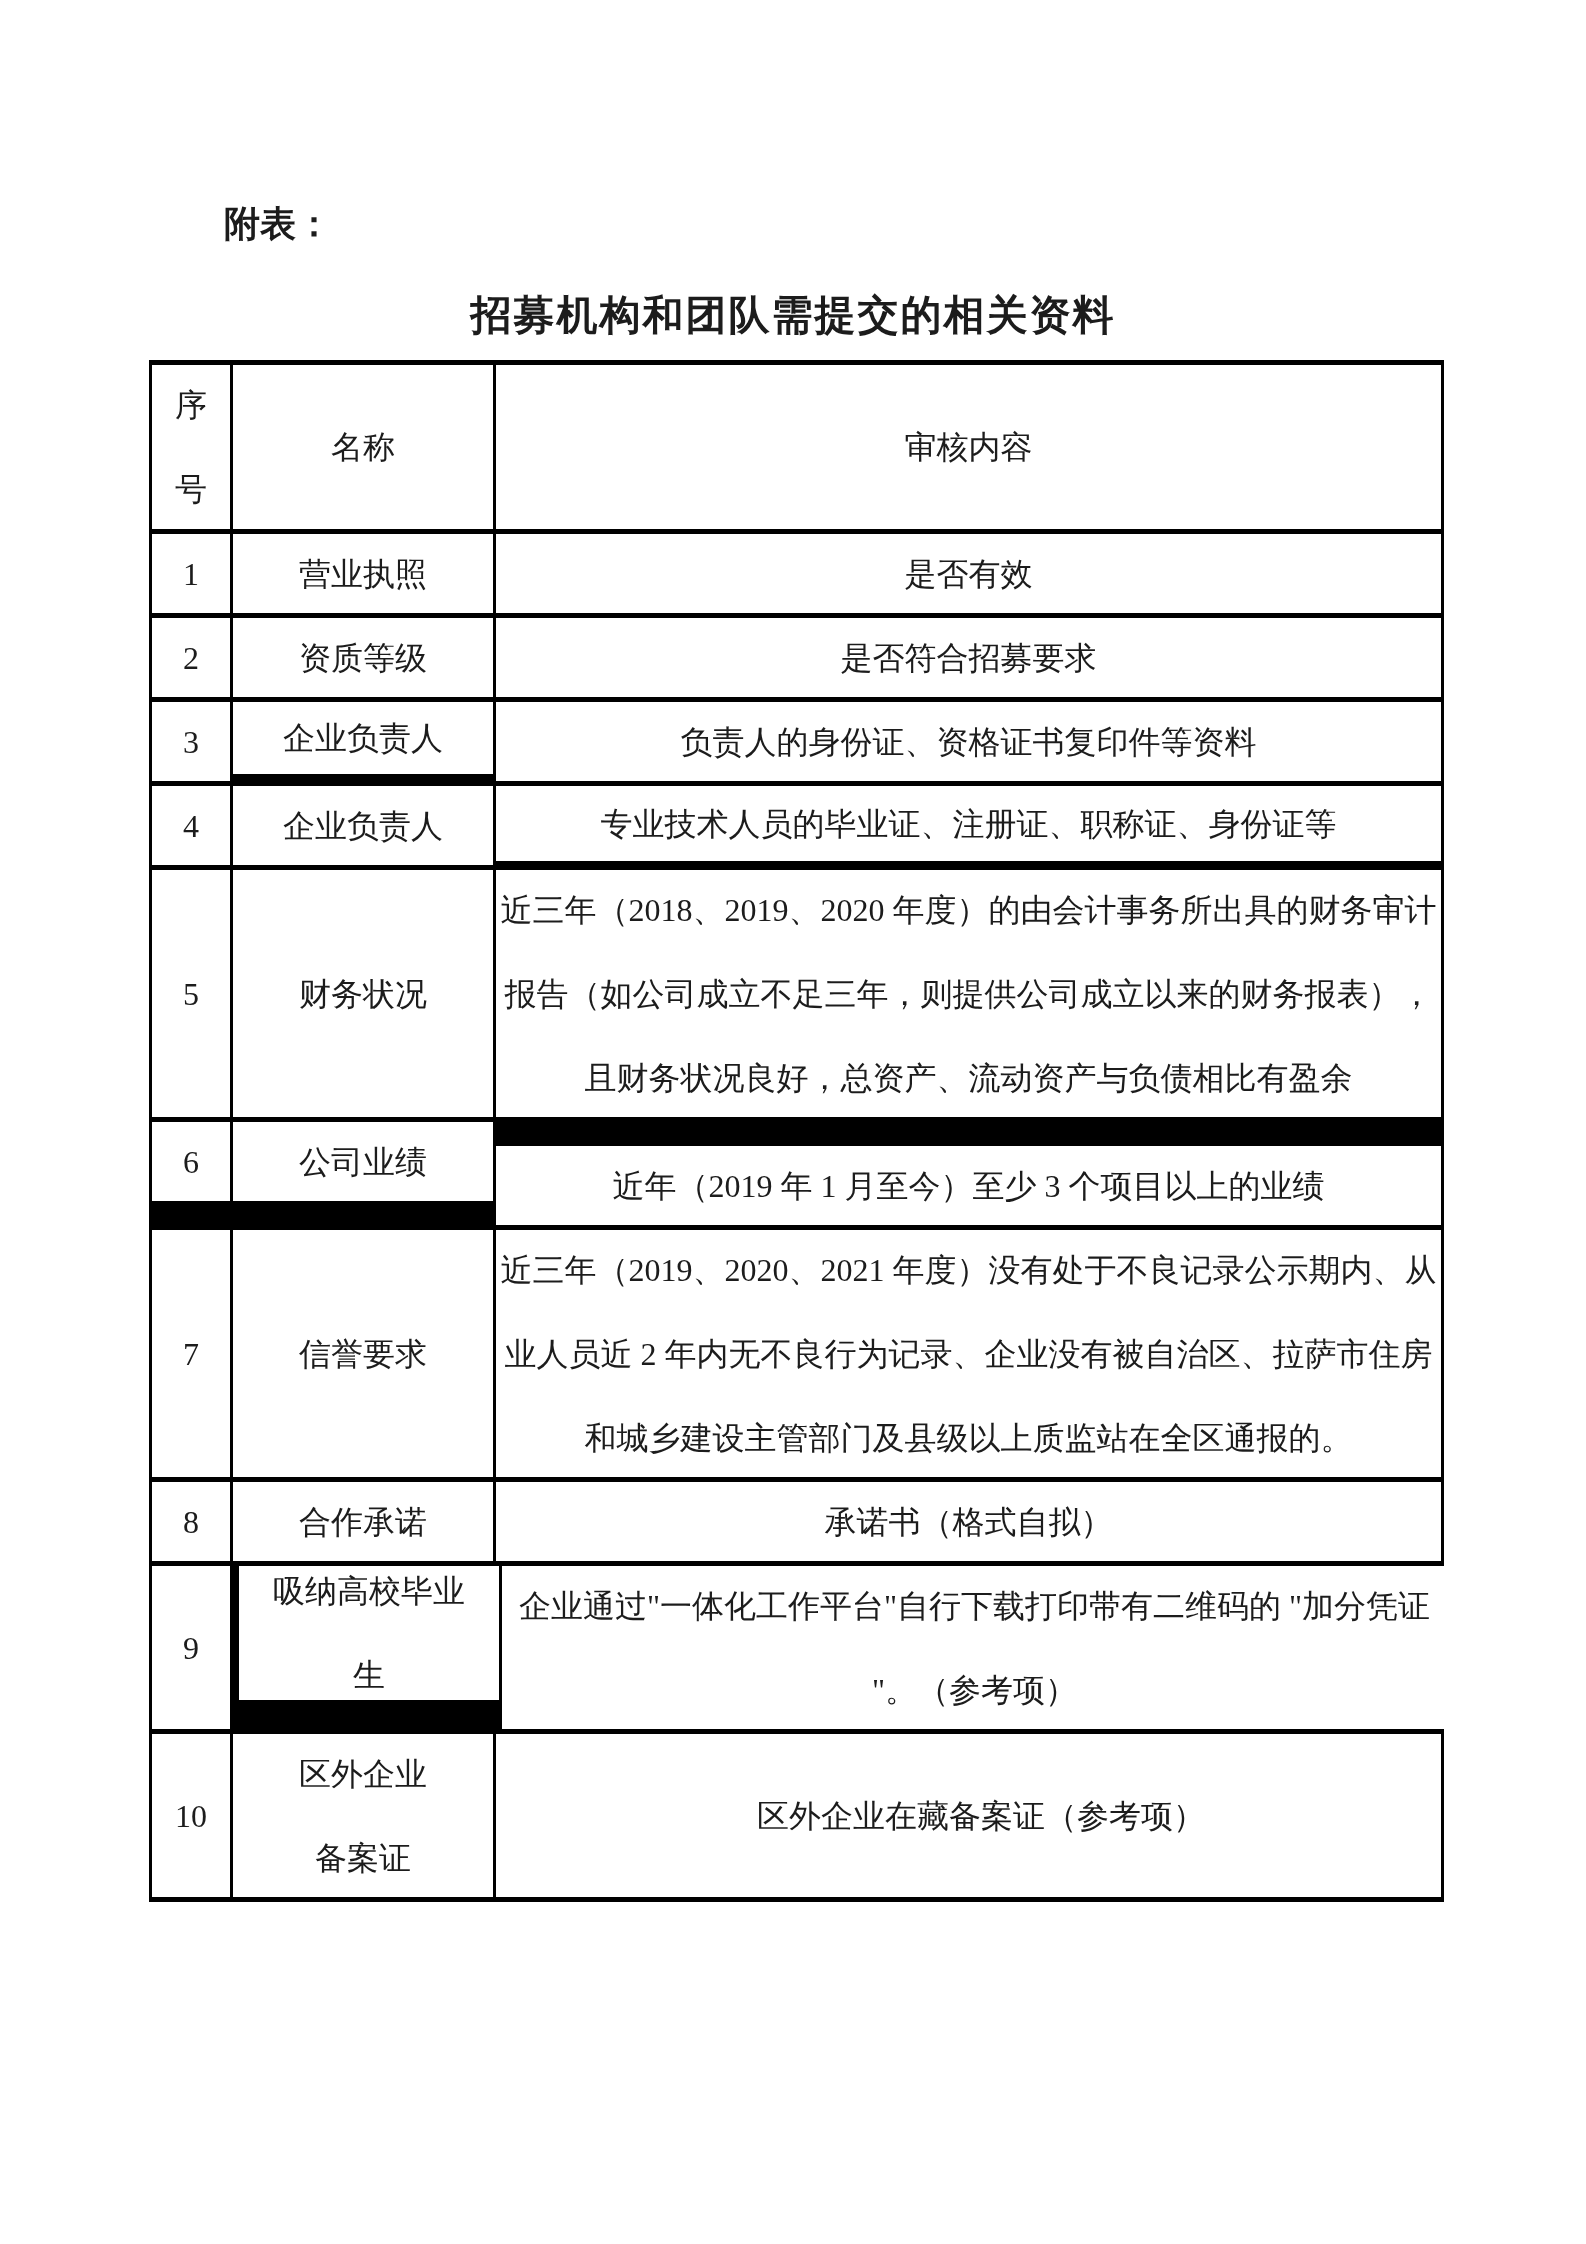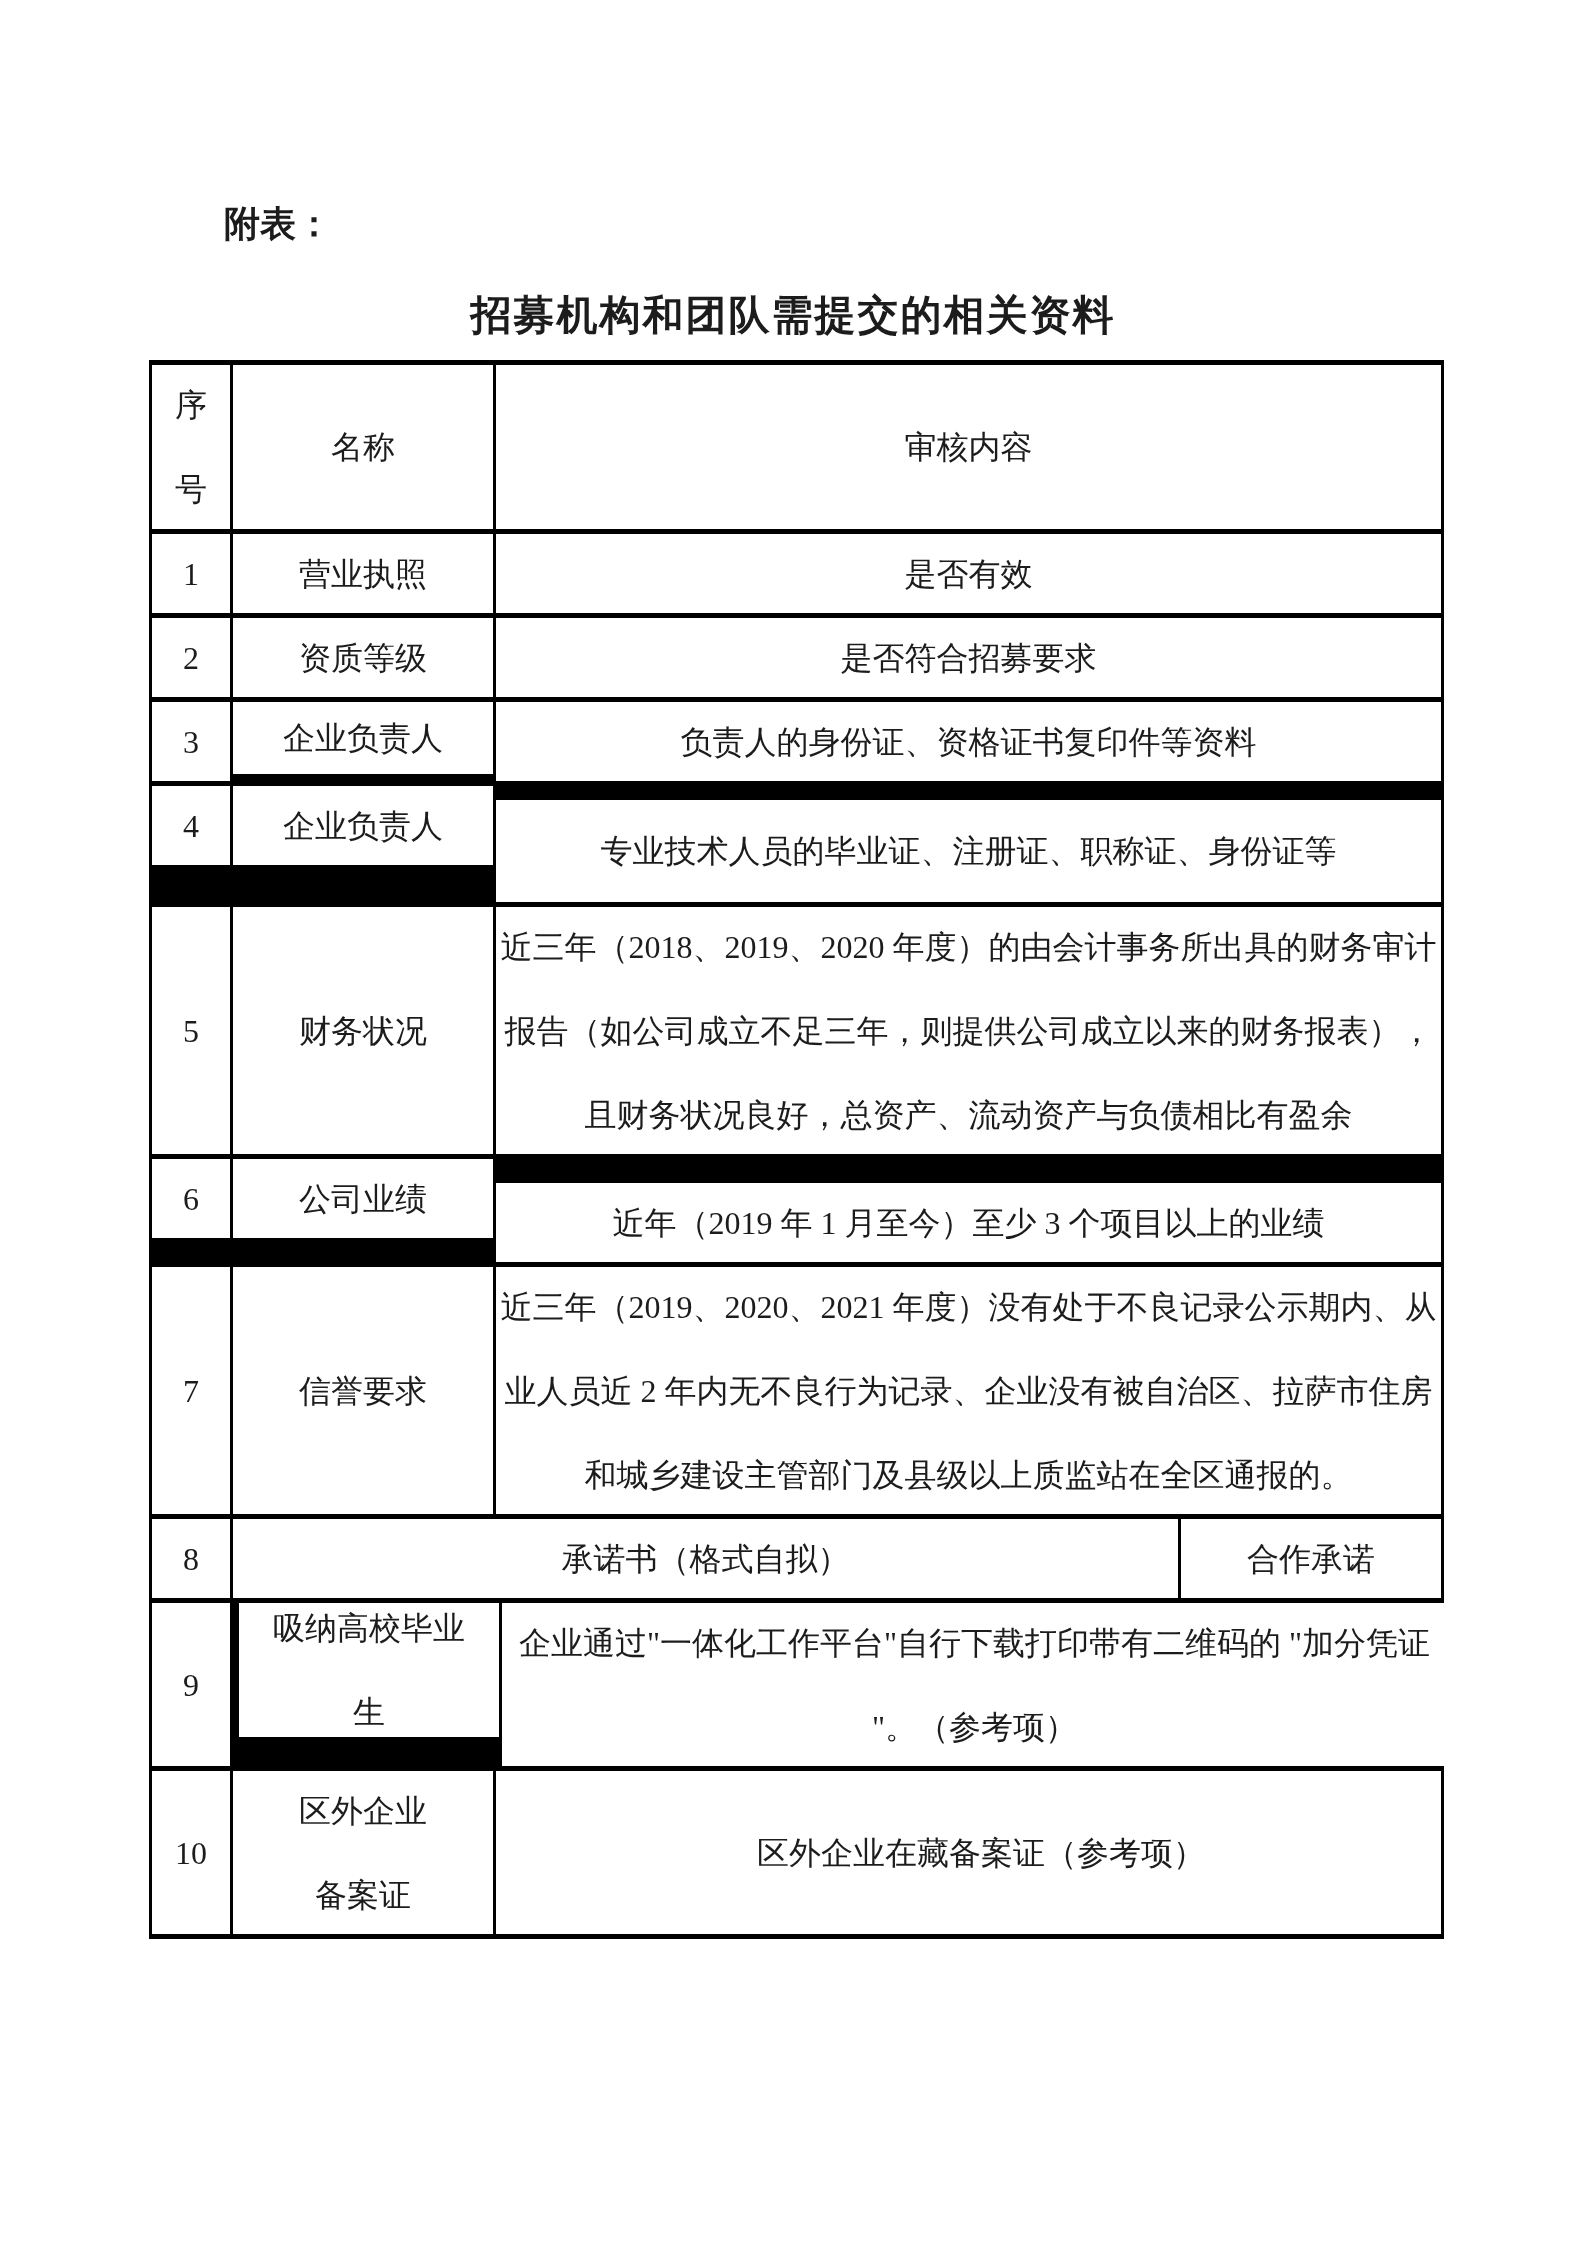--- a/index.html
+++ b/index.html
@@ -99,21 +99,21 @@
         <div class="cell c-content" style="height: 79px;">是否符合招募要求</div>
       </div>
       <div class="trow">
         <div class="cell c-no" style="height: 79px;">3</div>
         <div class="cell c-name" style="height: 72px;">企业负责人</div>
         <div class="cell c-content" style="height: 79px;">负责人的身份证、资格证书复印件等资料</div>
       </div>
       <div class="trow">
         <div class="cell c-no" style="height: 79px;">4</div>
         <div class="cell c-name" style="height: 79px;">企业负责人</div>
-        <div class="cell c-content" style="height: 102px; margin-top: 14px;">专业技术人员的毕业证、注册证、职称证、身份证等</div>
+        <div class="cell c-content" style="height: 75px;">专业技术人员的毕业证、注册证、职称证、身份证等</div>
       </div>
       <div class="trow">
         <div class="cell c-no" style="height: 247px;">5</div>
         <div class="cell c-name" style="height: 247px;">财务状况</div>
         <div class="cell c-content" style="height: 247px;">近三年（2018、2019、2020 年度）的由会计事务所出具的财务审计
 报告（如公司成立不足三年，则提供公司成立以来的财务报表），
 且财务状况良好，总资产、流动资产与负债相比有盈余</div>
       </div>
       <div class="trow">
         <div class="cell c-no" style="height: 79px;">6</div>
@@ -122,22 +122,22 @@
       </div>
       <div class="trow">
         <div class="cell c-no" style="height: 247px;">7</div>
         <div class="cell c-name" style="height: 247px;">信誉要求</div>
         <div class="cell c-content" style="height: 247px;">近三年（2019、2020、2021 年度）没有处于不良记录公示期内、从
 业人员近 2 年内无不良行为记录、企业没有被自治区、拉萨市住房
 和城乡建设主管部门及县级以上质监站在全区通报的。</div>
       </div>
       <div class="trow">
         <div class="cell c-no" style="height: 79px;">8</div>
+        <div class="cell c-name" style="height: 79px;">合作承诺</div>
         <div class="cell c-content" style="height: 79px;">承诺书（格式自拟）</div>
-        <div class="cell c-name" style="height: 79px;">合作承诺</div>
       </div>
       <div class="trow">
         <div class="cell c-no" style="height: 163px;">9</div>
         <div class="cell c-name" style="height: 134px; margin-left: 6px;">吸纳高校毕业生</div>
         <div class="cell c-content" style="height: 163px;">企业通过"一体化工作平台"自行下载打印带有二维码的 "加分凭证
 "。（参考项）</div>
       </div>
       <div class="trow">
         <div class="cell c-no" style="height: 163px;">10</div>
         <div class="cell c-name" style="height: 163px;">区外企业

